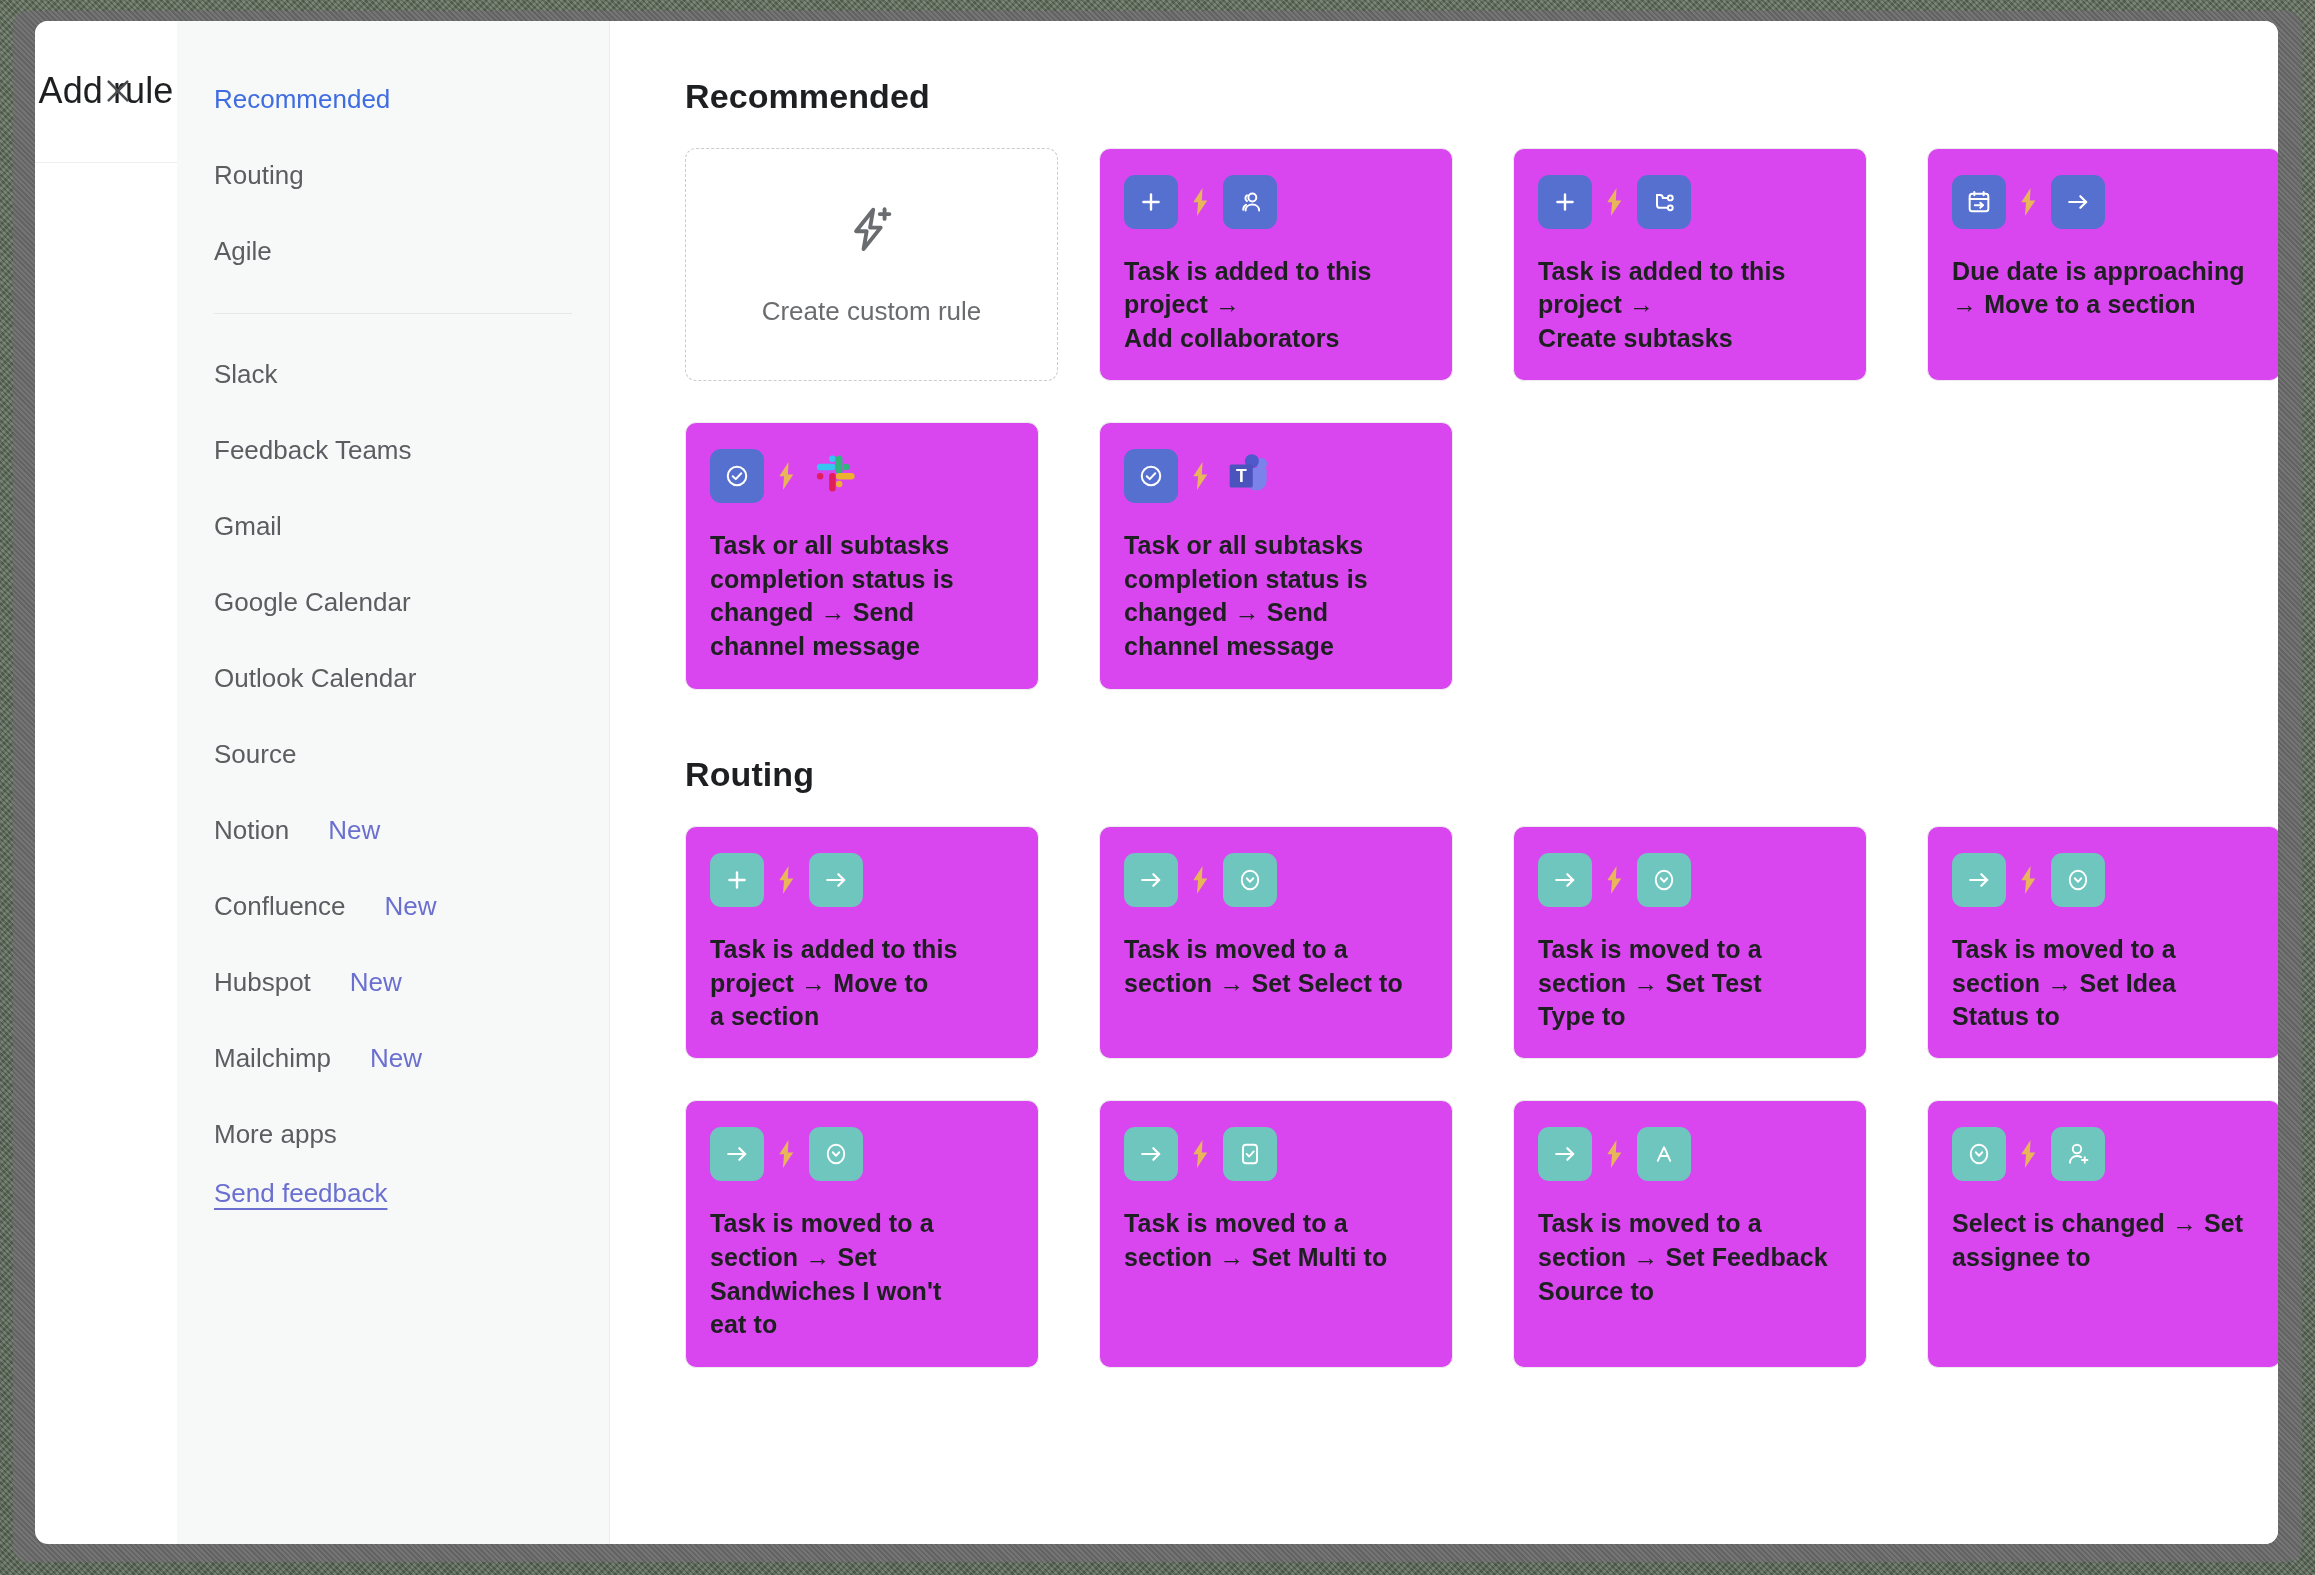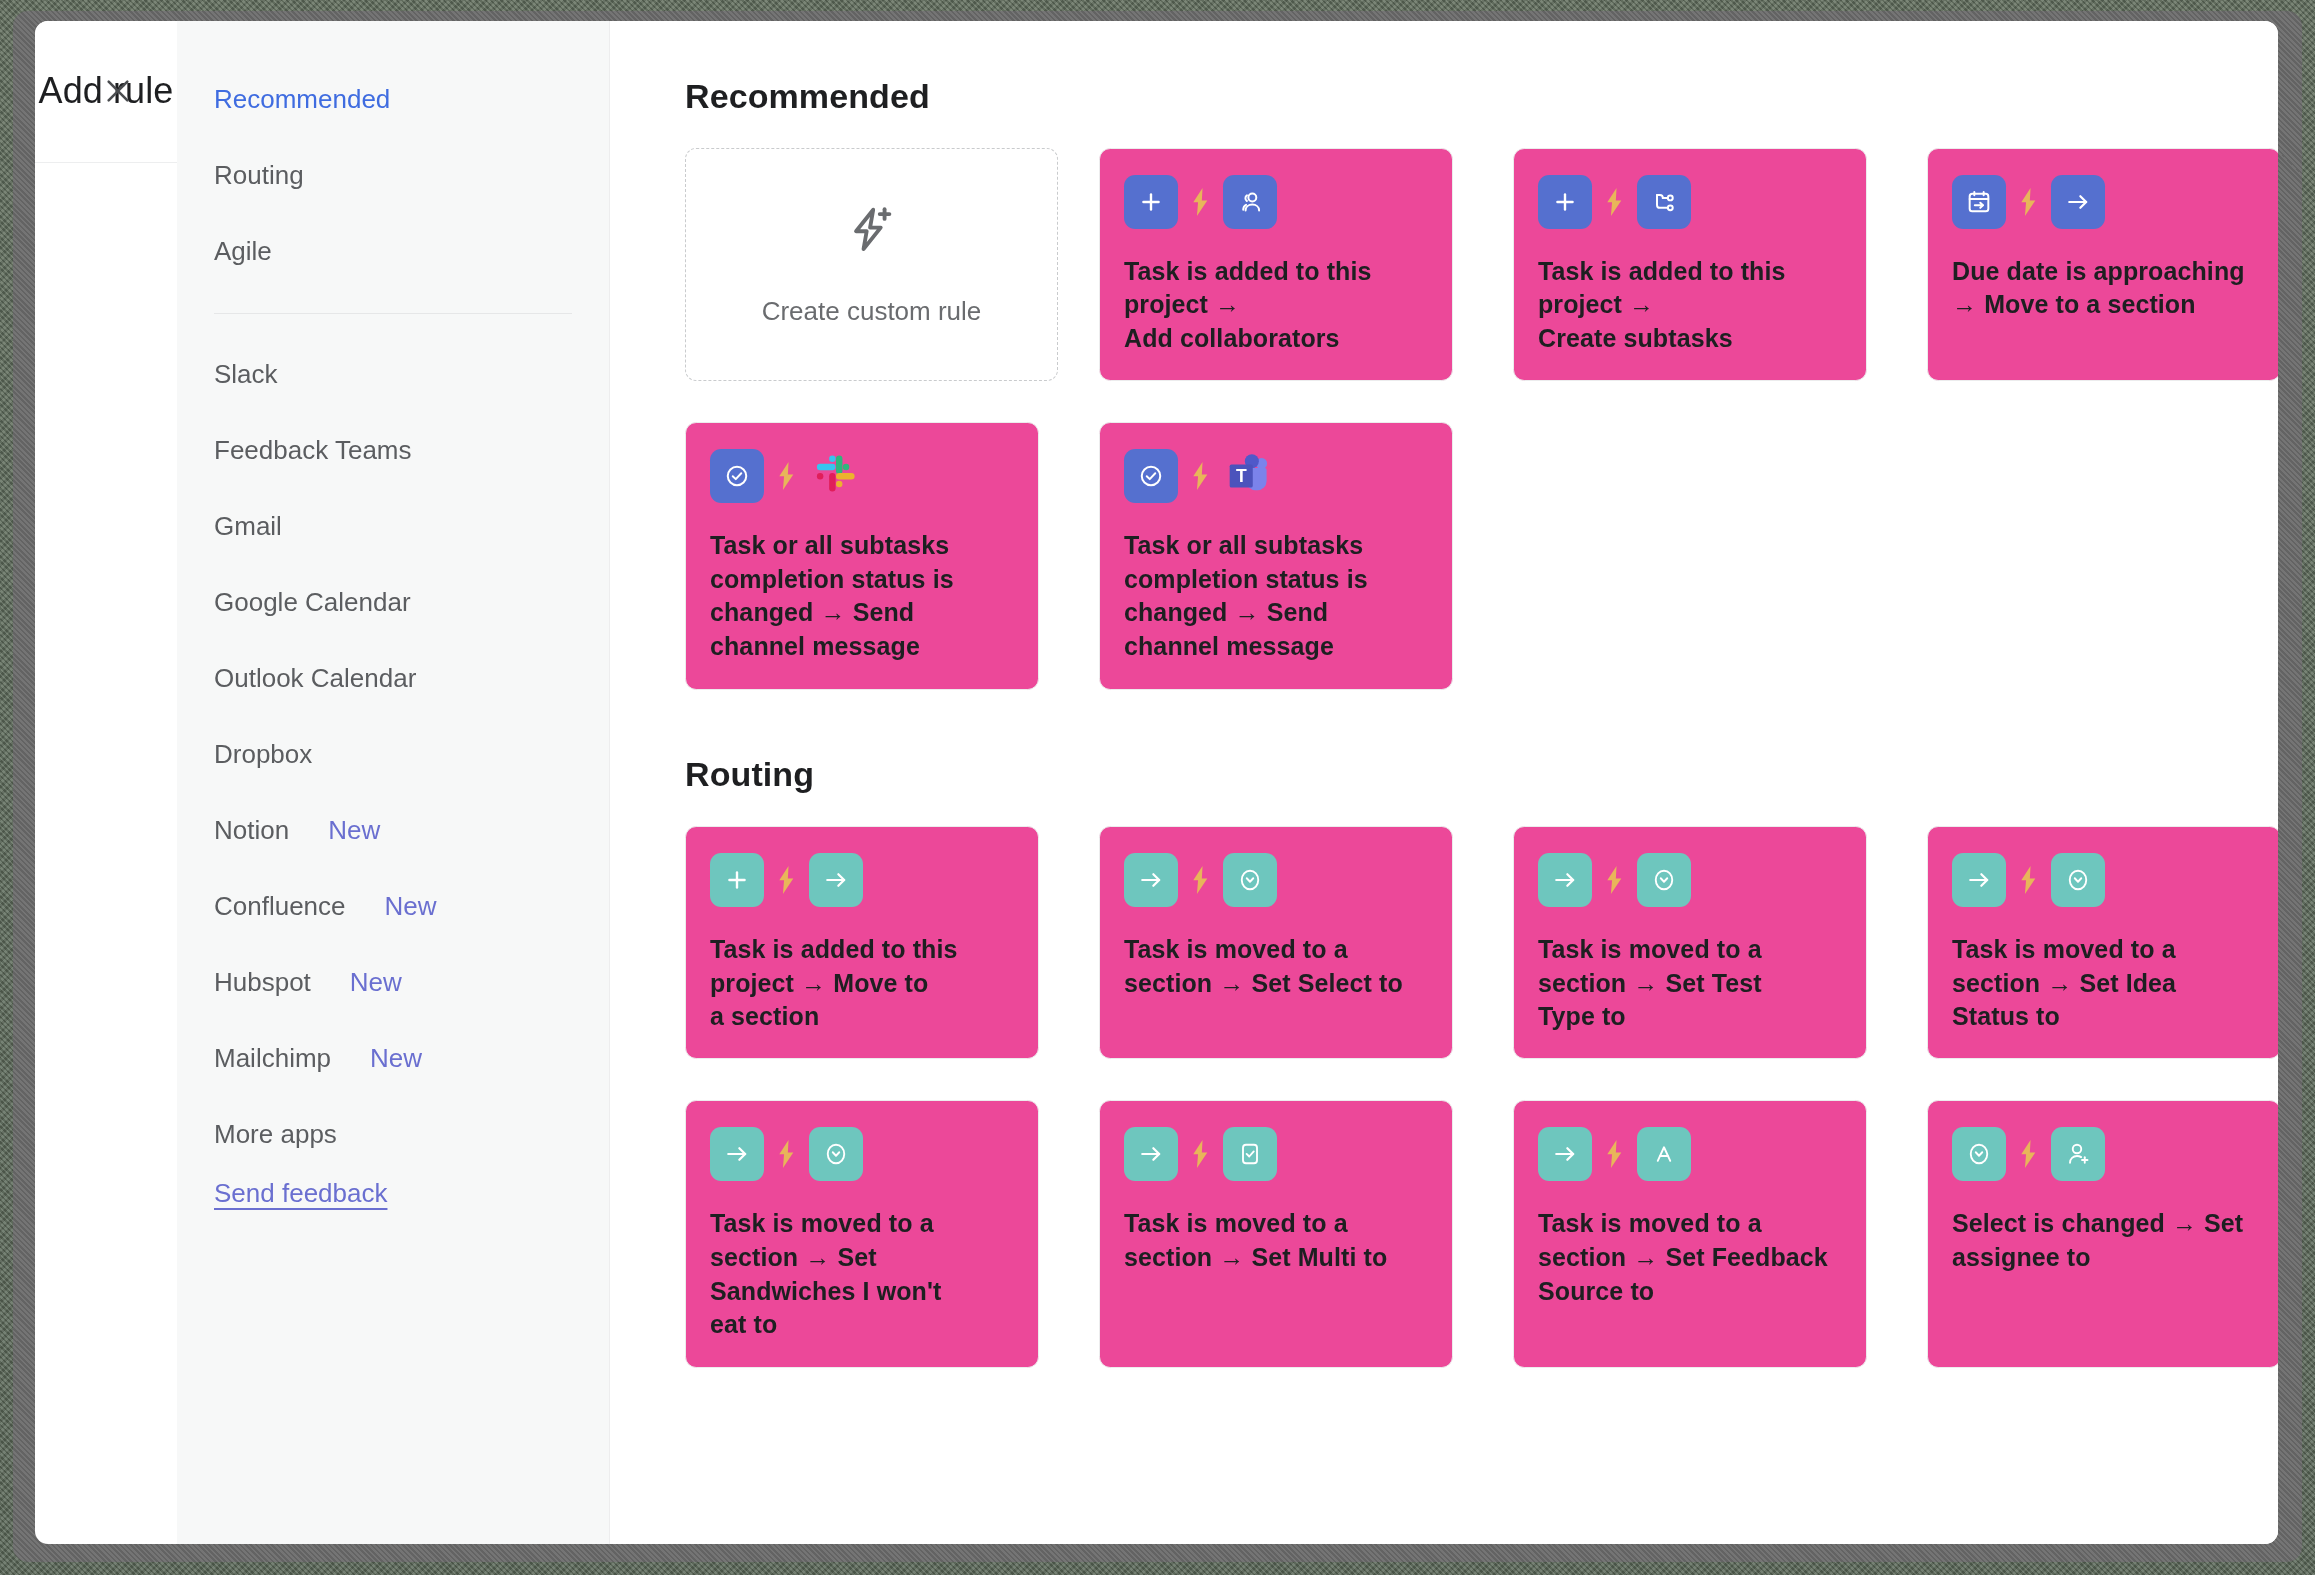--- a/index.html
+++ b/index.html
@@ -105,21 +105,21 @@
   .card-grid {
     display: grid;
     grid-template-columns: repeat(4, 373px);
     gap: 41px 41px;
   }
 
   .card {
     width: 354px; min-height: 230px;
     border: 0.9px solid #ececed;
     border-radius: 11.2px;
-    background: #ec4899;
+    background: #d946ef;
     padding: 26px 24px 24px 24px;
     cursor: pointer;
   }
   .card.tall { min-height: 268px; }
 
   .card-custom {
     width: 373px; min-height: 230px;
     border: 1.9px dashed #c9cbcd;
     border-radius: 11.2px;
     background: #fff;
@@ -206,21 +206,21 @@
         <div class="nav-item">
           <span>Gmail</span>
         </div>
         <div class="nav-item">
           <span>Google Calendar</span>
         </div>
         <div class="nav-item">
           <span>Outlook Calendar</span>
         </div>
         <div class="nav-item">
-          <span>Dropbox</span>
+          <span>Source</span>
         </div>
         <div class="nav-item">
           <span>Notion</span>
           <span class="nav-badge">New</span>
         </div>
         <div class="nav-item">
           <span>Confluence</span>
           <span class="nav-badge">New</span>
         </div>
         <div class="nav-item">

